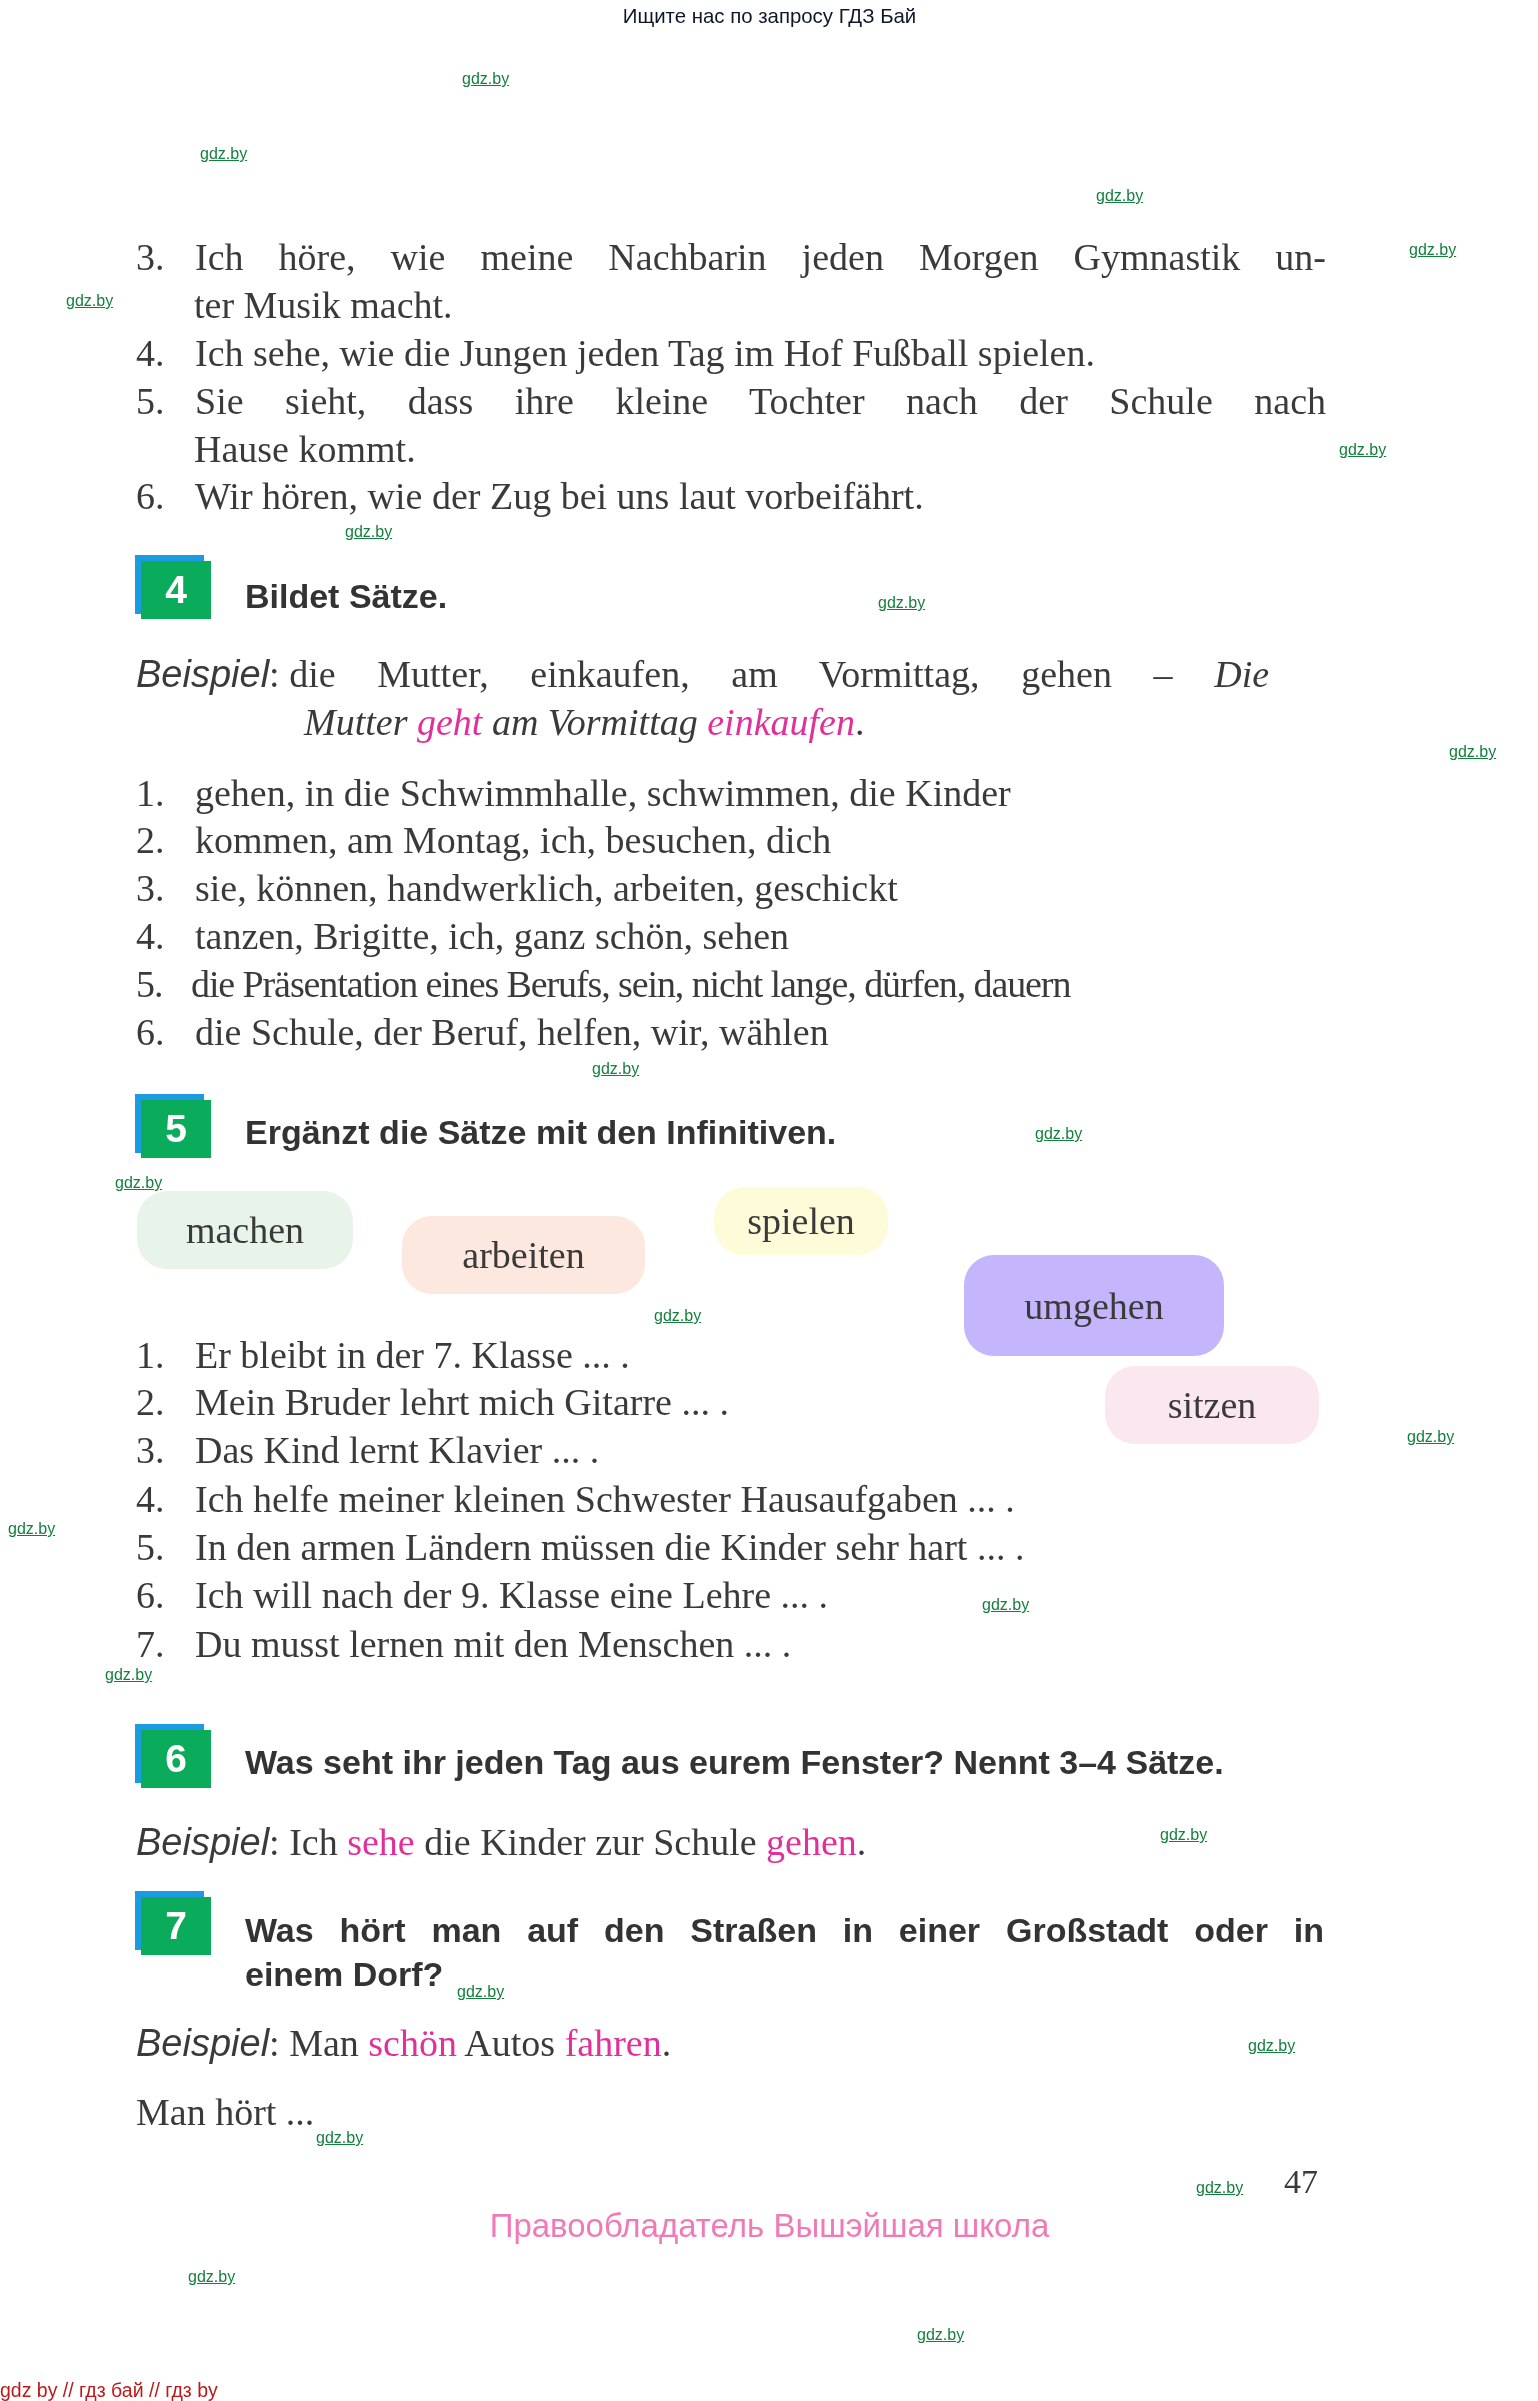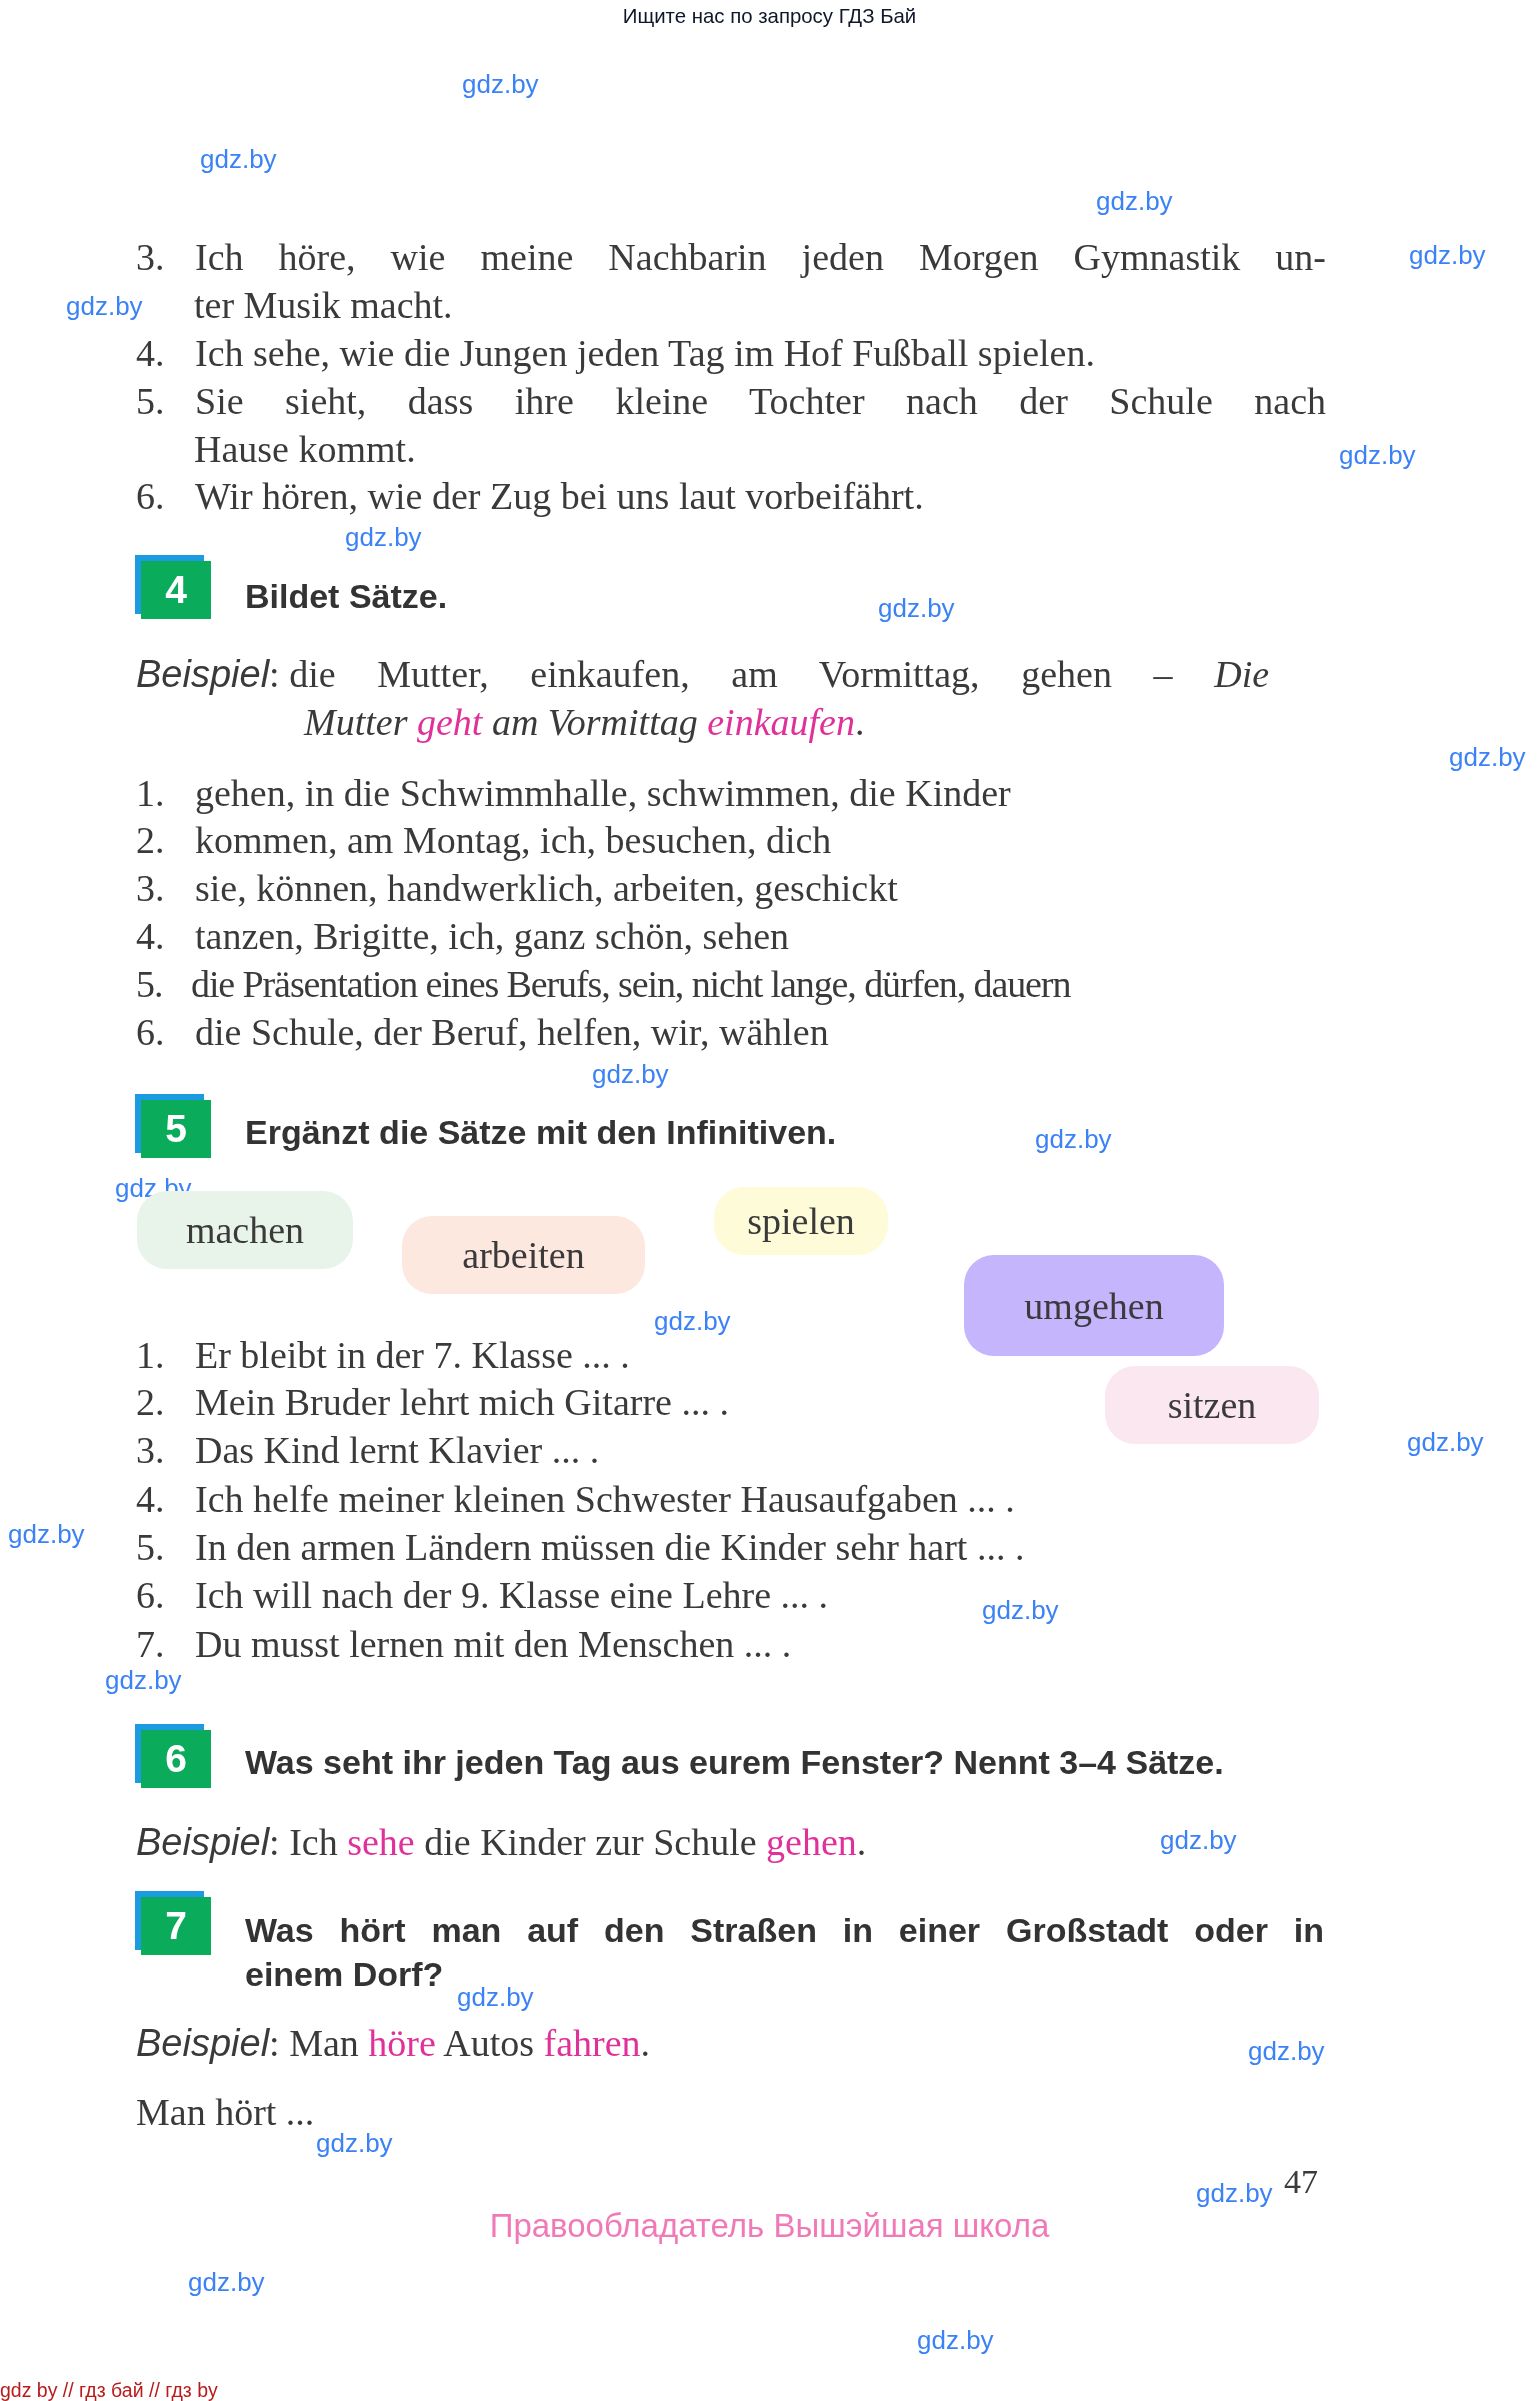--- a/index.html
+++ b/index.html
@@ -1,18 +1,18 @@
 <!DOCTYPE html>
 <html style="font-size:14px"><head>
 <meta charset="utf-8">
 <style>
   html,body{margin:0;padding:0;background:#fff;}
   body{width:1539px;height:2401px;position:relative;overflow:hidden;font-family:"DejaVu Serif",serif;color:#3a3a3a;}
   .abs{position:absolute;}
-  .wm{position:absolute;font-family:"Liberation Sans",sans-serif;font-size:26px;color:#3b82f6;white-space:nowrap;line-height:1;}
+  .wm{position:absolute;font-family:"Liberation Sans",sans-serif;font-size:16px;color:#15803d;white-space:nowrap;line-height:1;text-decoration:underline;}
   .top-banner{position:absolute;left:0;width:1539px;top:5.3px;text-align:center;font-family:"Liberation Sans",sans-serif;font-size:20.4px;color:#0f172a;}
   .line{position:absolute;left:136px;font-family:"Liberation Serif",serif;font-size:38px;line-height:48px;white-space:nowrap;color:#3a3a3a;}
   .num{display:inline-block;width:59px;}
   .cont{position:absolute;left:194px;font-family:"Liberation Serif",serif;font-size:38px;line-height:48px;white-space:nowrap;color:#3a3a3a;}
   .justify{display:inline-block;text-align:justify;text-align-last:justify;}
   .badge{position:absolute;width:76px;height:64px;}
   .badge .back{position:absolute;left:0;top:0;width:69px;height:59px;background:#1d9be0;}
   .badge .front{position:absolute;left:6.2px;top:6.2px;width:70px;height:58px;background:#0aab5a;color:#fff;font-family:"Liberation Sans",sans-serif;font-weight:bold;font-size:39px;text-align:center;line-height:58px;}
   .ex-title{position:absolute;left:245px;font-family:"Liberation Sans",sans-serif;font-weight:bold;font-size:34px;color:#333;white-space:nowrap;line-height:44px;}
   .beispiel-label{font-family:"Liberation Sans",sans-serif;font-style:italic;}
@@ -129,20 +129,20 @@
 
 <div class="badge" style="left:135px;top:1891px;">
   <div class="back"></div>
   <div class="front">7</div>
 </div>
 <div class="ex-title" style="top:1908px;">
   <div class="justify" style="width:1079px;">Was hört man auf den Straßen in einer Großstadt oder in</div>
   <div>einem Dorf?</div>
 </div>
 <div class="line" style="top:2019px;">
-  <span class="beispiel-label">Beispiel</span><span>: </span><span>Man</span> <span class="pink">höre</span> <span>Autos</span> <span class="pink">fahren</span><span>.</span>
+  <span class="beispiel-label">Beispiel</span><span>: </span><span>Man</span> <span class="pink">schön</span> <span>Autos</span> <span class="pink">fahren</span><span>.</span>
 </div>
 <div class="line" style="top:2088px;">Man hört ...</div>
 
 <div class="pagenum">47</div>
 <div class="footer-pink">Правообладатель Вышэйшая школа</div>
 <div class="footer-links">gdz by  //  гдз бай  //  гдз by</div>
 
 
 </body></html>

